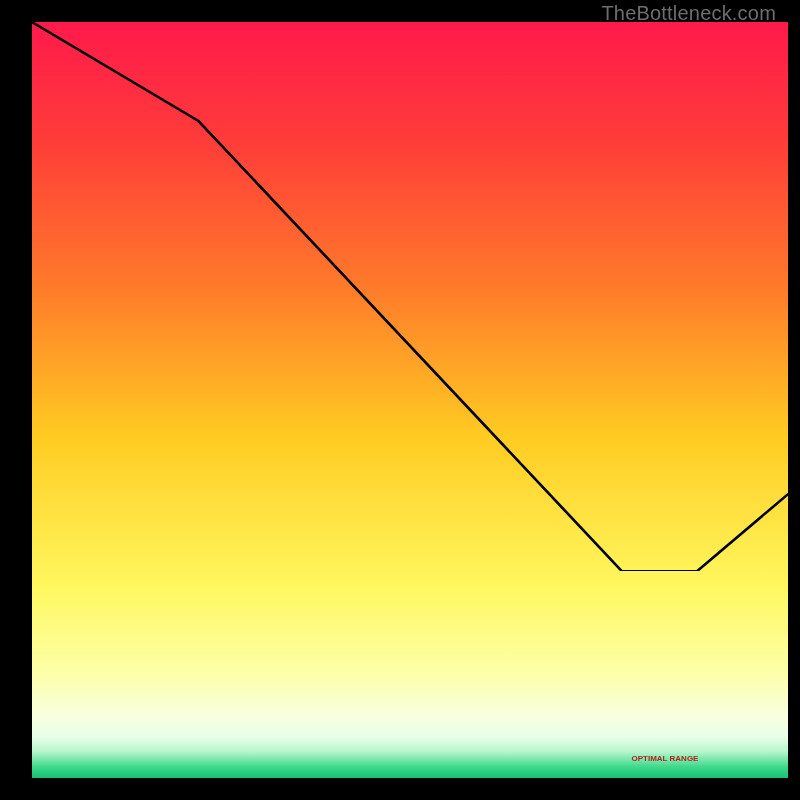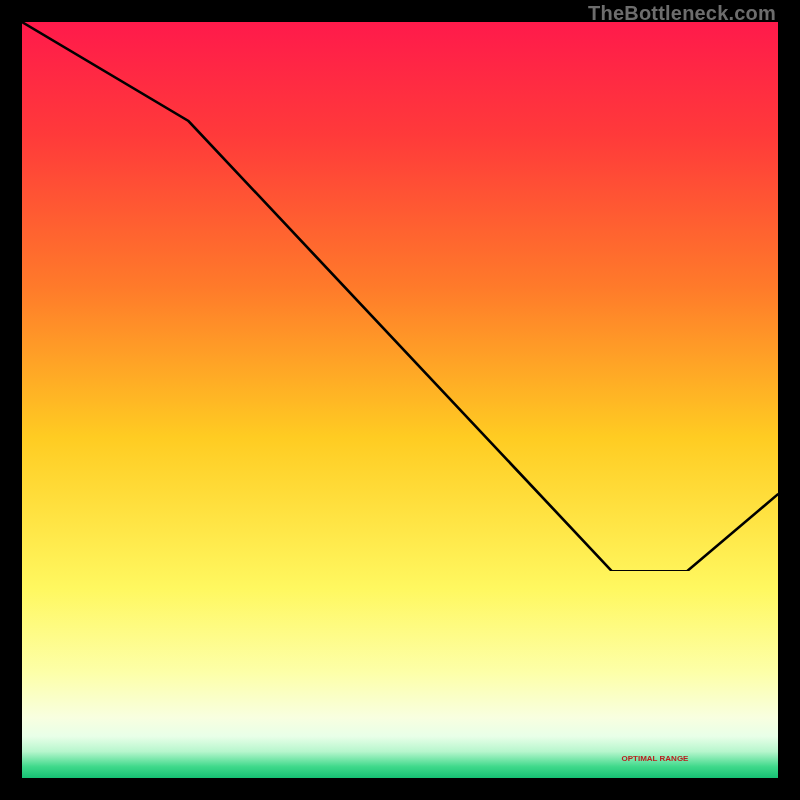--- a/index.html
+++ b/index.html
@@ -12,21 +12,21 @@
     font-family: Arial, Helvetica, sans-serif;
   }
   .stage {
     position: relative;
     width: 800px;
     height: 800px;
     background: #000;
   }
   .plot-area {
     position: absolute;
-    left: 22px;
+    left: 32px;
     top: 22px;
     width: 756px;
     height: 549px;
   }
   .gradient-bg {
     position: absolute;
     left: 0;
     top: 0;
     right: 0;
     bottom: 0;
@@ -37,21 +37,21 @@
     top: 0;
     width: 100%;
     height: 100%;
   }
   .watermark {
     position: absolute;
     top: 2px;
     right: 24px;
     color: #6d6d6d;
     font-size: 20px;
-    font-weight: 700;
+    font-weight: 400;
     letter-spacing: 0.2px;
   }
   .label-tiny {
     position: absolute;
     color: #b92020;
     font-size: 8px;
     font-weight: 700;
     letter-spacing: 0px;
     white-space: nowrap;
   }

